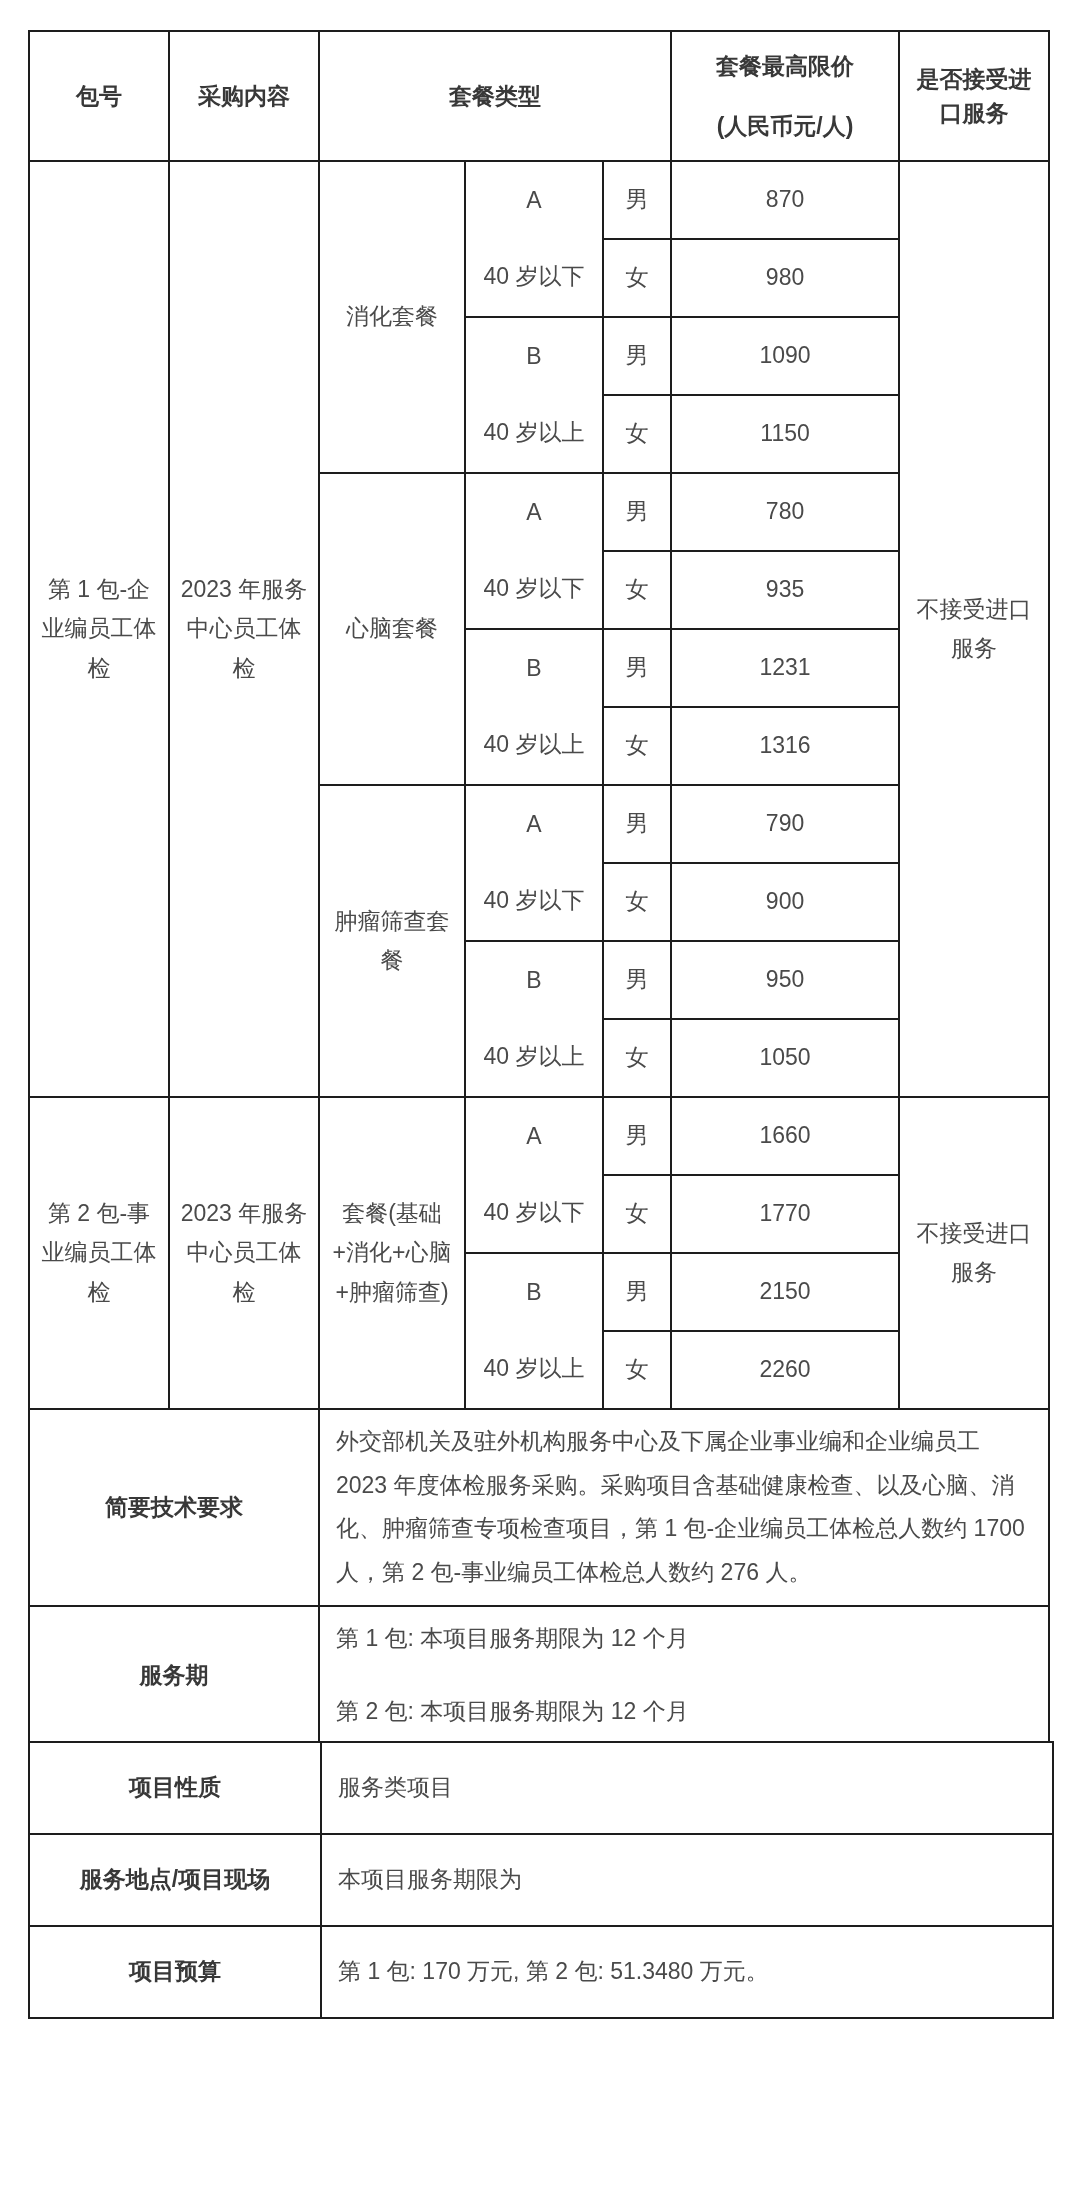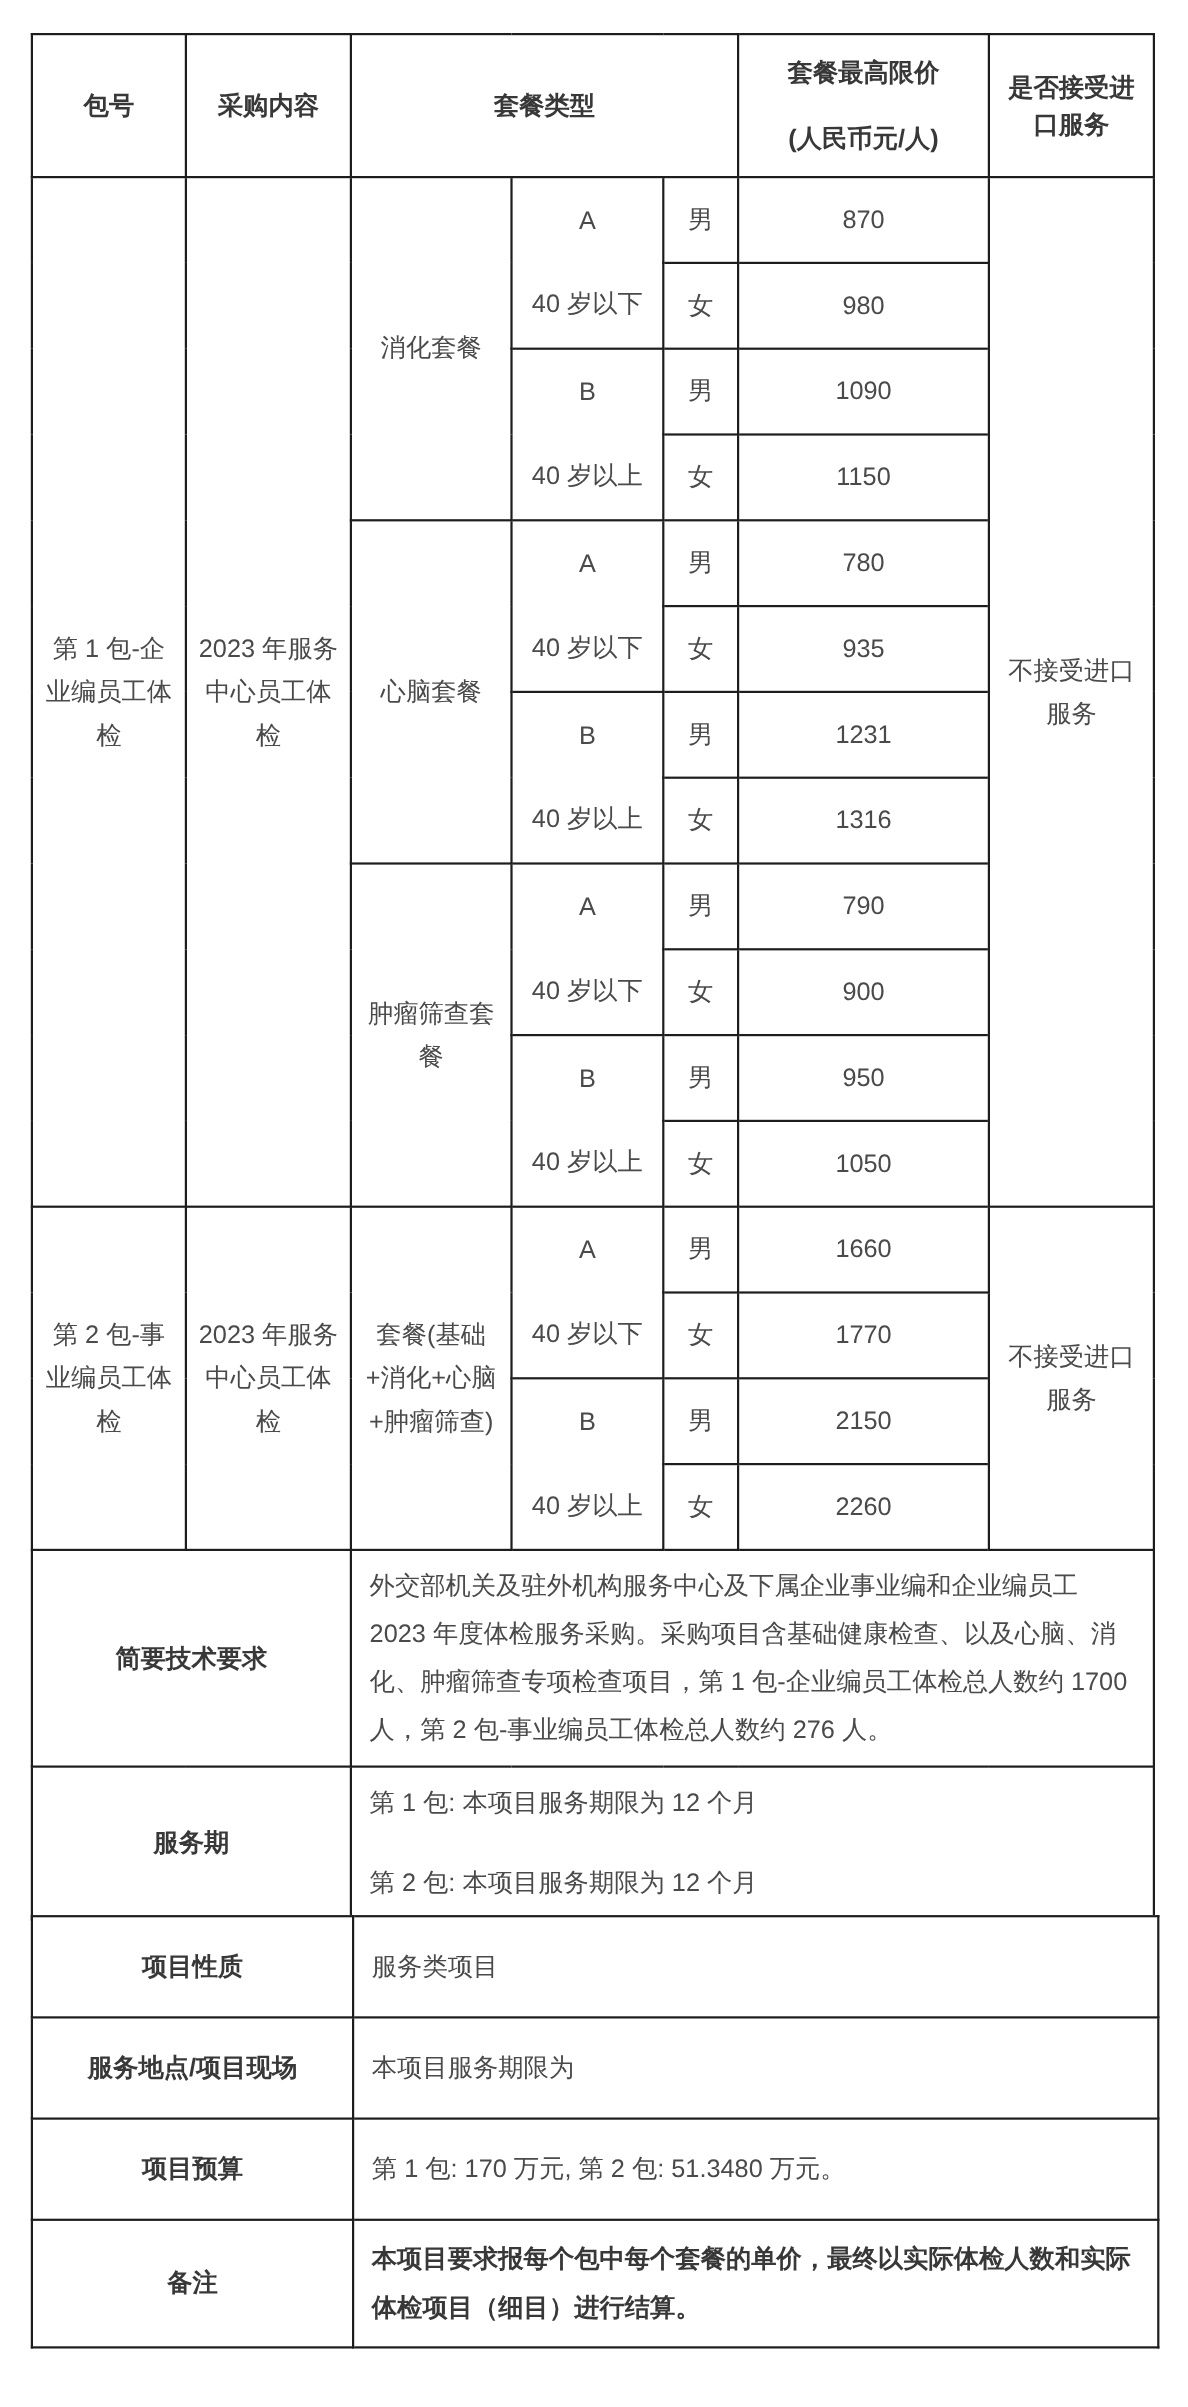--- a/index.html
+++ b/index.html
@@ -242,18 +242,14 @@
       <td class="text-cell">服务类项目</td>
     </tr>
     <tr>
       <td class="label-cell">服务地点/项目现场</td>
       <td class="text-cell">本项目服务期限为</td>
     </tr>
     <tr>
       <td class="label-cell">项目预算</td>
       <td class="text-cell">第 1 包: 170 万元, 第 2 包: 51.3480 万元。</td>
     </tr>
-    <tr class="remark-row">
-      <td class="label-cell">备注</td>
-      <td class="text-cell">本项目要求报每个包中每个套餐的单价，最终以实际体检人数和实际体检项目（细目）进行结算。</td>
-    </tr>
   </tbody>
 </table>
 
 </body></html>

